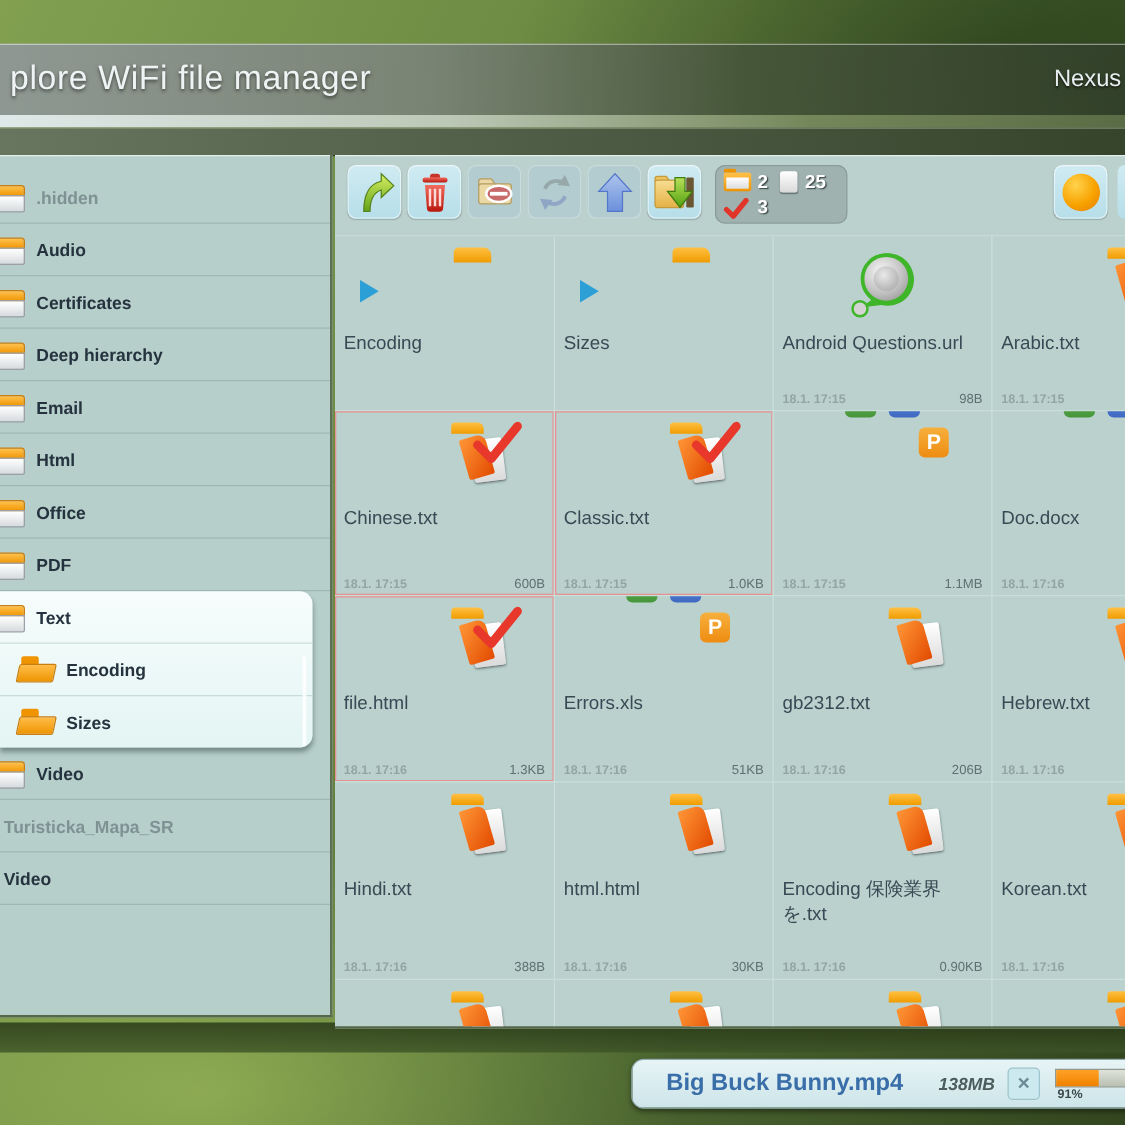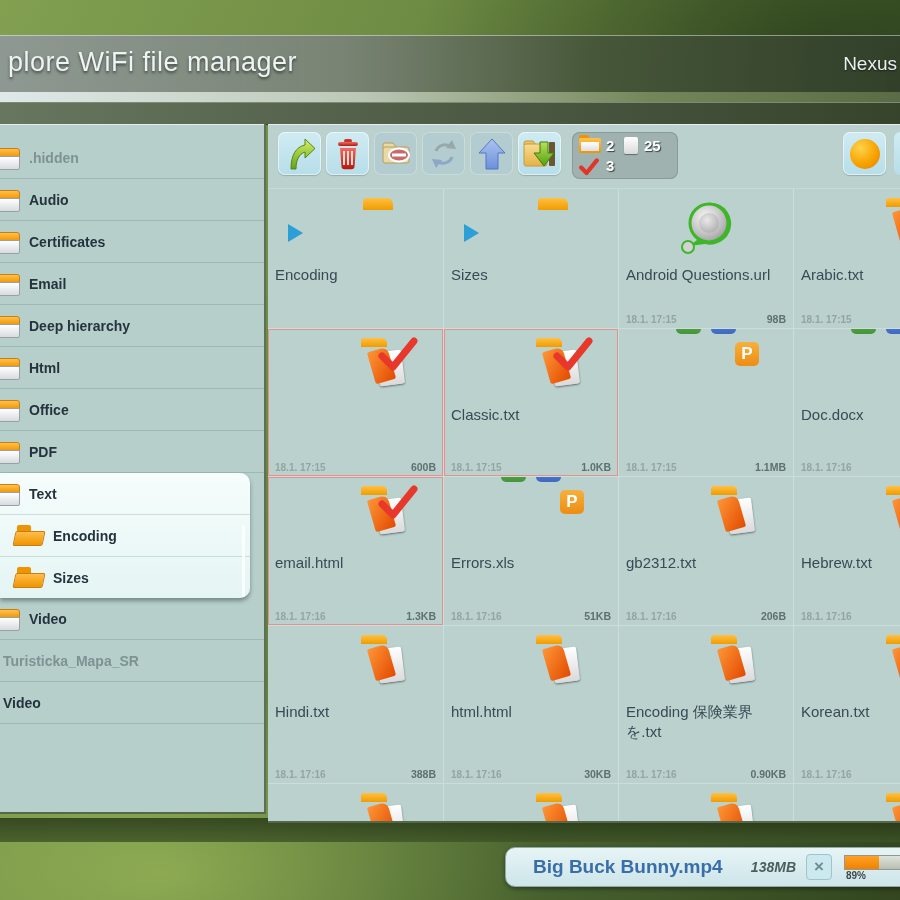--- a/index.html
+++ b/index.html
@@ -77,21 +77,21 @@
     background:linear-gradient(#d0ebf2,#b6dee9);}
   
   .grid{position:absolute;left:0;top:64px;width:701px;display:grid;
     grid-template-columns:176px 175px 175px 175px;grid-template-rows:140px 148px 149px 158px 44px;
     border-top:1px solid #c6dbd8;}
   .cell{position:relative;border-right:1px solid #cadfdc;border-bottom:1px solid #cadfdc;overflow:hidden;cursor:pointer;}
   .cell.checked{box-shadow:inset 0 0 0 1px #e79090;}
   .ic{position:absolute;top:9px;left:50%;transform:translateX(-50%);}
   .nm{position:absolute;left:7px;top:76px;right:5px;font-size:15px;color:#384b55;line-height:1.35;word-wrap:break-word;}
   .dt{position:absolute;left:7px;bottom:3px;font-size:10px;font-weight:bold;color:#93a5a3;}
-  .sz{position:absolute;right:7px;bottom:3px;font-size:10.5px;font-weight:bold;color:#5e7170;}
+  .sz{position:absolute;right:7px;bottom:3px;font-size:10.5px;font-weight:normal;color:#5e7170;}
   .play{position:absolute;top:35px;left:20px;width:0;height:0;border-left:15px solid #2b9fd6;
     border-top:9px solid transparent;border-bottom:9px solid transparent;}
   .chk{position:absolute;top:7px;right:24px;}
   
   .ico-folder{width:66px;height:57px;position:relative;}
   .ico-folder .tab{position:absolute;top:0;left:7px;width:30px;height:12px;
     background:linear-gradient(#ffc043,#f09c00);border-radius:4px 6px 0 0;}
   .ico-folder .base{position:absolute;top:8px;left:2px;right:2px;bottom:0;
     background:linear-gradient(#ffb42a,#ef9502);border-radius:4px;box-shadow:inset 0 1px 0 rgba(255,255,255,.5);}
   .ico-folder .front{position:absolute;top:17px;left:5px;right:5px;bottom:3px;
@@ -165,28 +165,28 @@
           <span class="tab"></span>
           <span class="bod"></span>
         </span>
       <span>Certificates</span>
     </div>
     <div class="sb-item">
       <span class="sb-ico">
           <span class="tab"></span>
           <span class="bod"></span>
         </span>
+      <span>Deep hierarchy</span>
+    </div>
+    <div class="sb-item">
+      <span class="sb-ico">
+          <span class="tab"></span>
+          <span class="bod"></span>
+        </span>
       <span>Email</span>
-    </div>
-    <div class="sb-item">
-      <span class="sb-ico">
-          <span class="tab"></span>
-          <span class="bod"></span>
-        </span>
-      <span>Deep hierarchy</span>
     </div>
     <div class="sb-item">
       <span class="sb-ico">
           <span class="tab"></span>
           <span class="bod"></span>
         </span>
       <span>Html</span>
     </div>
     <div class="sb-item">
       <span class="sb-ico">
@@ -373,20 +373,21 @@
         <span class="ic ico-text"><span class="tab"></span><span class="base"></span><span class="cover"></span></span>
         <div class="nm">Arabic.txt</div>
         <div class="dt">18.1. 17:15</div>
       </div>
 
       <div class="cell checked">
         <span class="ic ico-text"><span class="tab"></span><span class="base"></span><span class="page"></span><span class="cover"></span></span>
         <svg class="chk" width="42" height="36" viewBox="0 0 42 36">
           <polyline points="5,20 16,31 37,5" stroke="#e8372b" stroke-width="7" fill="none" stroke-linecap="round" stroke-linejoin="round"></polyline>
         </svg>
+        <div class="nm">Chinese.txt</div>
         <div class="dt">18.1. 17:15</div>
         <div class="sz">600B</div>
       </div>
       <div class="cell checked">
         <span class="ic ico-text"><span class="tab"></span><span class="base"></span><span class="page"></span><span class="cover"></span></span>
         <svg class="chk" width="42" height="36" viewBox="0 0 42 36">
           <polyline points="5,20 16,31 37,5" stroke="#e8372b" stroke-width="7" fill="none" stroke-linecap="round" stroke-linejoin="round"></polyline>
         </svg>
         <div class="nm">Classic.txt</div>
         <div class="dt">18.1. 17:15</div>
@@ -409,21 +410,21 @@
         </span>
         <div class="nm">Doc.docx</div>
         <div class="dt">18.1. 17:16</div>
       </div>
 
       <div class="cell checked">
         <span class="ic ico-text"><span class="tab"></span><span class="base"></span><span class="page"></span><span class="cover"></span></span>
         <svg class="chk" width="42" height="36" viewBox="0 0 42 36">
           <polyline points="5,20 16,31 37,5" stroke="#e8372b" stroke-width="7" fill="none" stroke-linecap="round" stroke-linejoin="round"></polyline>
         </svg>
-        <div class="nm">email.html</div>
+        <div class="nm">file.html</div>
         <div class="dt">18.1. 17:16</div>
         <div class="sz">1.3KB</div>
       </div>
       <div class="cell">
         <span class="ic ico-wps">
           <span class="wps-p">P</span>
           <span class="wps-w">W</span>
           <span class="wps-s">S</span>
         </span>
         <div class="nm">Errors.xls</div>
@@ -482,16 +483,16 @@
   </div>
 
   <div class="transfer">
     <span class="tr-name">Big Buck Bunny.mp4</span>
     <span class="tr-size">138MB</span>
     <span class="tr-close">×</span>
     <span class="tr-prog">
       <span class="tr-bar">
           <span class="tr-fill"></span>
         </span>
-      <span class="tr-pct">89%</span>
+      <span class="tr-pct">91%</span>
     </span>
   </div>
 </div>
 
 </body></html>

